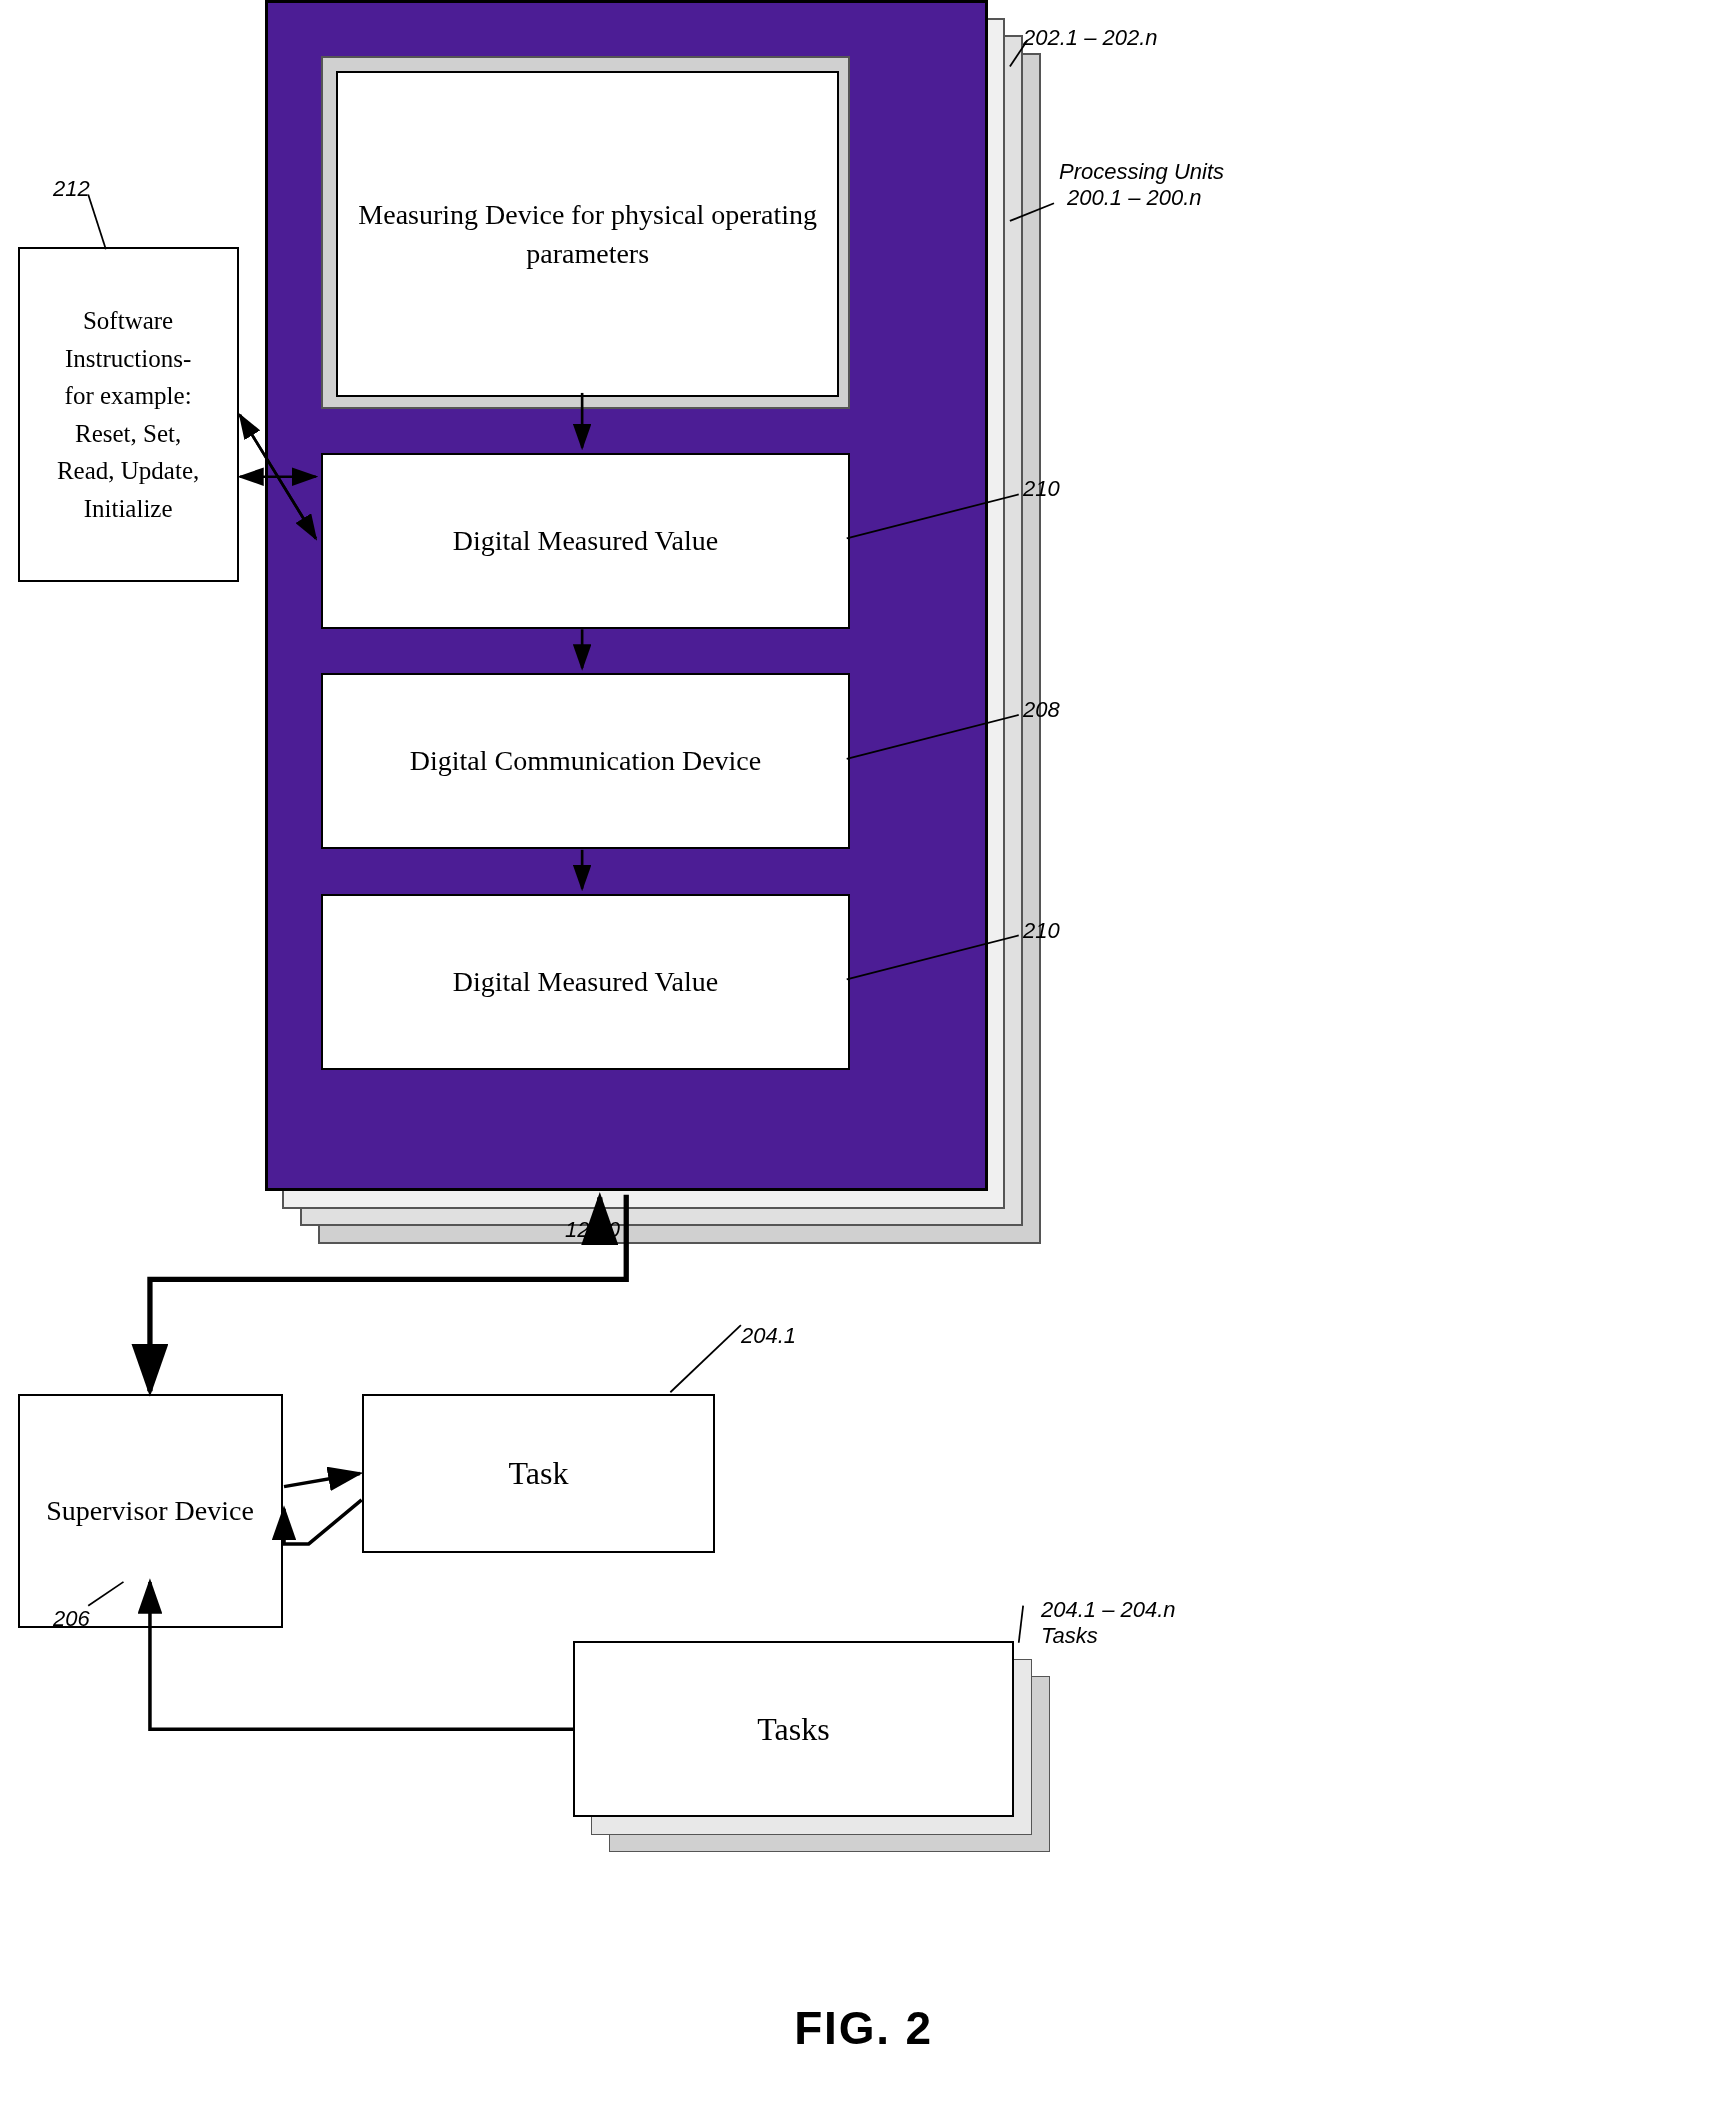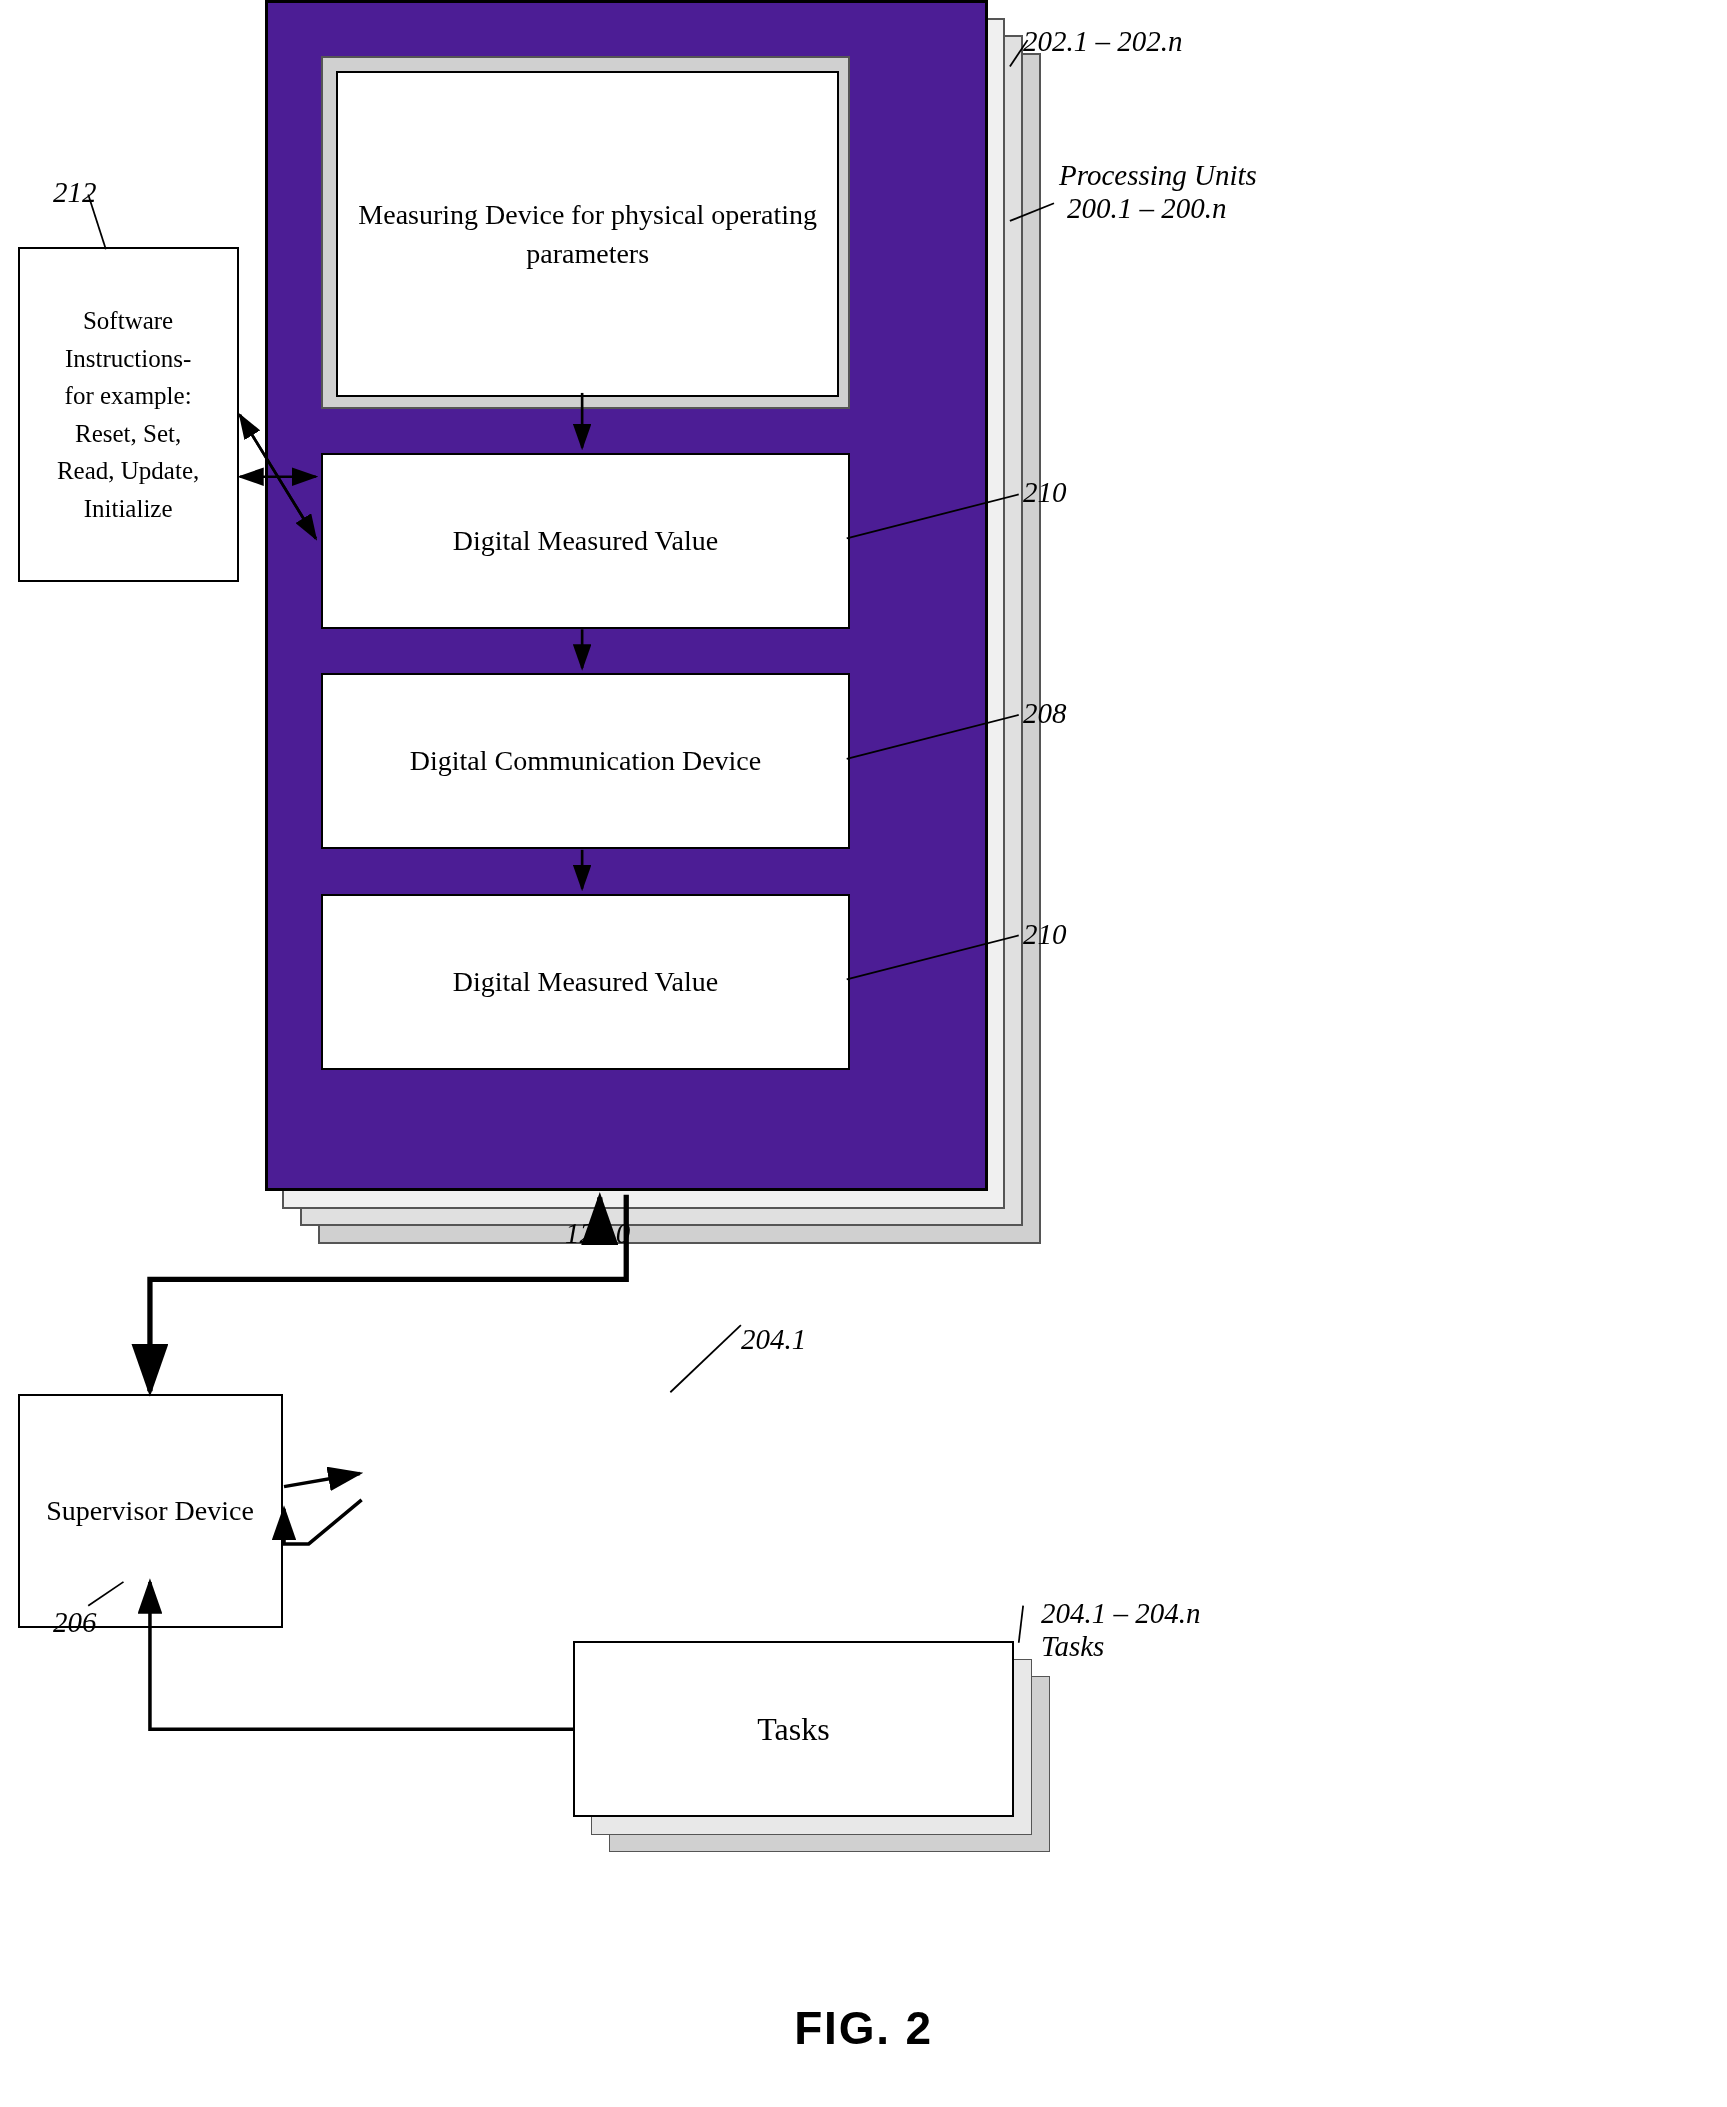--- a/index.html
+++ b/index.html
@@ -186,22 +186,22 @@
       align-items: center;
       justify-content: center;
       text-align: center;
     }
     .tasks-main span { font-size: 32px; }
 
     
     .label {
       position: absolute;
       font-style: italic;
-      font-size: 29px;
-      font-family: Liberation Serif, serif;
+      font-size: 22px;
+      font-family: Liberation Sans, sans-serif;
     }
 
     
     .arrows-svg {
       position: absolute;
       top: 0; left: 0;
       width: 1727px;
       height: 2108px;
       pointer-events: none;
     }
@@ -250,20 +250,23 @@
   </div>
 
   <div class="software-box">
     <span>Software Instructions-<br>for example:<br>Reset, Set,<br>Read, Update,<br>Initialize</span>
   </div>
 
   <div class="supervisor-box">
     <span>Supervisor Device</span>
   </div>
 
+  <div class="task-box">
+    <span>Task</span>
+  </div>
 
   <div class="tasks-stack-3"></div>
   <div class="tasks-stack-2"></div>
   <div class="tasks-main">
     <span>Tasks</span>
   </div>
 
   <div class="label" style="top: 25px; left: 1023px;">202.1 – 202.n</div>
   <div class="label" style="top: 159px; left: 1059px; font-style: italic;">
     <span style="display:block; font-style: italic;">Processing Units</span>

